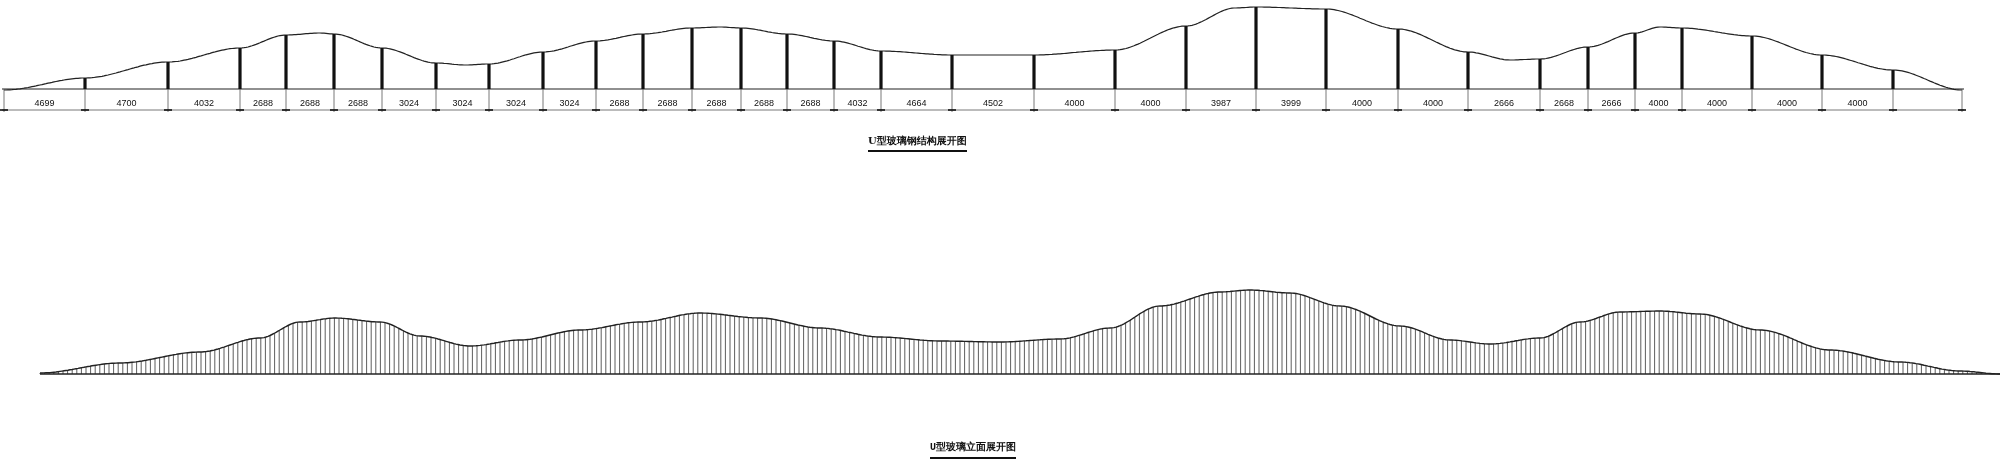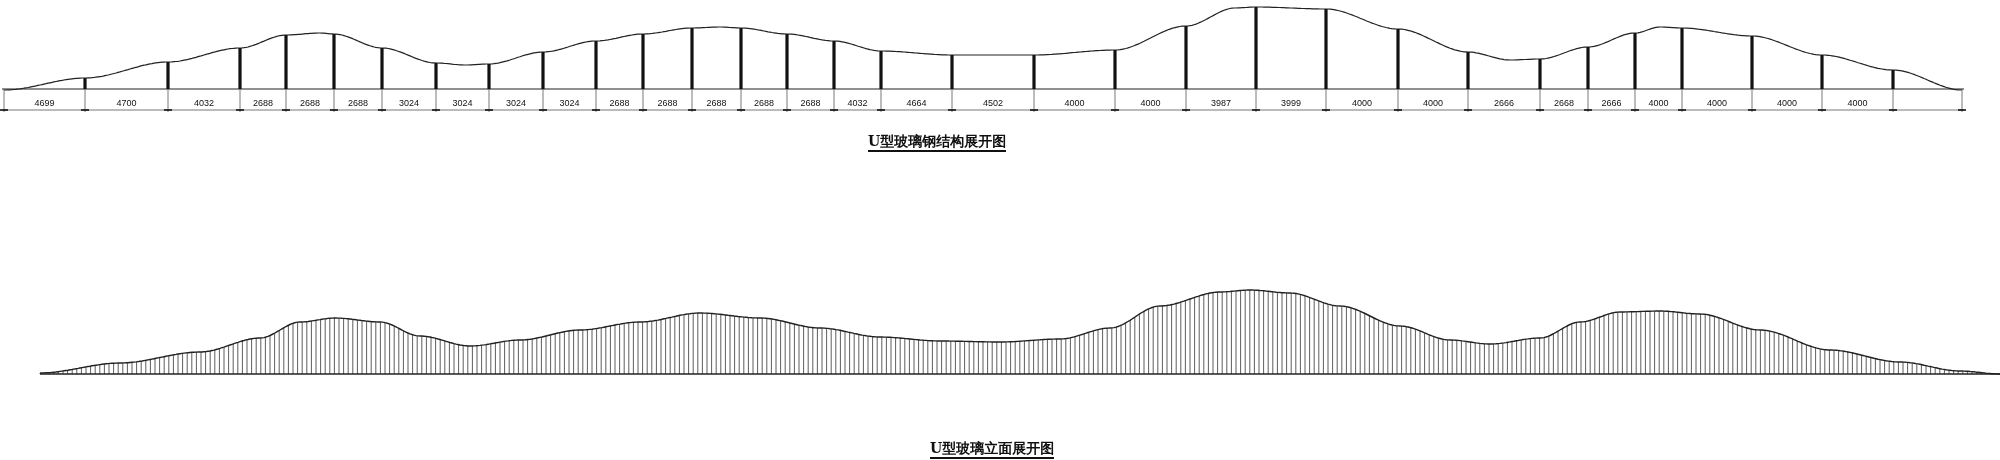--- a/index.html
+++ b/index.html
@@ -1,21 +1,21 @@
 <!DOCTYPE html>
 <html><head>
 <meta charset="utf-8">
 <style>
   html, body { margin: 0; padding: 0; background: #ffffff; }
   body { width: 2000px; height: 460px; position: relative; overflow: hidden;
          font-family: "Liberation Sans", sans-serif; }
   svg { position: absolute; left: 0; top: 0; }
   .dim-text { font-family: "Liberation Sans", sans-serif; font-size: 9px; fill: #111; }
   .title { position: absolute; font-family: "DejaVu Serif", serif; font-weight: bold;
-           font-size: 14px; color: #111; border-bottom: 2px solid #111; line-height: 16px;
+           font-size: 10px; color: #111; border-bottom: 2px solid #111; line-height: 16px;
            padding-bottom: 1px; white-space: nowrap; }
 </style>
 </head>
 <body>
 
 <svg id="drawing" width="2000" height="460" viewBox="0 0 2000 460">
   <g id="top-group">
       <path d="M4,90.0 L6,90.0 L8,89.9 L10,89.8 L12,89.7 L14,89.5 L16,89.3 L18,89.0 L20,88.8 L22,88.5 L24,88.2 L26,87.8 L28,87.5 L30,87.1 L32,86.7 L34,86.3 L36,85.9 L38,85.4 L40,85.0 L42,84.6 L44,84.1 L46,83.7 L48,83.2 L50,82.8 L52,82.4 L54,81.9 L56,81.5 L58,81.1 L60,80.7 L62,80.4 L64,80.0 L66,79.7 L68,79.4 L70,79.1 L72,78.8 L74,78.6 L76,78.4 L78,78.3 L80,78.1 L82,78.0 L84,78.0 L86,78.0 L88,77.9 L90,77.8 L92,77.7 L94,77.5 L96,77.2 L98,76.9 L100,76.6 L102,76.3 L104,75.9 L106,75.4 L108,75.0 L110,74.5 L112,74.0 L114,73.5 L116,73.0 L118,72.4 L120,71.9 L122,71.3 L124,70.7 L126,70.1 L128,69.6 L130,69.0 L132,68.4 L134,67.9 L136,67.3 L138,66.8 L140,66.2 L142,65.7 L144,65.2 L146,64.8 L148,64.3 L150,63.9 L152,63.6 L154,63.2 L156,62.9 L158,62.6 L160,62.4 L162,62.2 L164,62.1 L166,62.0 L168,62.0 L170,62.0 L172,61.9 L174,61.7 L176,61.5 L178,61.3 L180,61.0 L182,60.6 L184,60.2 L186,59.8 L188,59.4 L190,58.9 L192,58.4 L194,57.8 L196,57.3 L198,56.7 L200,56.2 L202,55.6 L204,55.0 L206,54.4 L208,53.8 L210,53.3 L212,52.7 L214,52.2 L216,51.6 L218,51.1 L220,50.6 L222,50.2 L224,49.8 L226,49.4 L228,49.0 L230,48.7 L232,48.5 L234,48.3 L236,48.1 L238,48.0 L240,48.0 L242,47.9 L244,47.7 L246,47.4 L248,47.0 L250,46.4 L252,45.8 L254,45.1 L256,44.4 L258,43.6 L260,42.8 L262,41.9 L264,41.1 L266,40.2 L268,39.4 L270,38.6 L272,37.9 L274,37.2 L276,36.6 L278,36.0 L280,35.6 L282,35.3 L284,35.1 L286,35.0 L288,35.0 L290,34.9 L292,34.8 L294,34.7 L296,34.6 L298,34.4 L300,34.3 L302,34.1 L304,33.9 L306,33.7 L308,33.6 L310,33.4 L312,33.3 L314,33.2 L316,33.1 L318,33.0 L320,33.0 L322,33.1 L324,33.2 L326,33.4 L328,33.6 L330,33.8 L332,33.9 L334,34.0 L336,34.1 L338,34.3 L340,34.6 L342,35.0 L344,35.6 L346,36.2 L348,36.9 L350,37.6 L352,38.4 L354,39.3 L356,40.1 L358,41.0 L360,41.9 L362,42.7 L364,43.6 L366,44.4 L368,45.1 L370,45.8 L372,46.4 L374,47.0 L376,47.4 L378,47.7 L380,47.9 L382,48.0 L384,48.1 L386,48.2 L388,48.5 L390,48.9 L392,49.4 L394,49.9 L396,50.5 L398,51.2 L400,51.9 L402,52.6 L404,53.4 L406,54.3 L408,55.1 L410,55.9 L412,56.7 L414,57.6 L416,58.4 L418,59.1 L420,59.8 L422,60.5 L424,61.1 L426,61.6 L428,62.1 L430,62.5 L432,62.8 L434,62.9 L436,63.0 L438,63.0 L440,63.1 L442,63.2 L444,63.4 L446,63.5 L448,63.7 L450,63.9 L452,64.2 L454,64.4 L456,64.5 L458,64.7 L460,64.8 L462,64.9 L464,65.0 L466,65.0 L468,65.0 L470,64.9 L472,64.8 L474,64.7 L476,64.6 L478,64.4 L480,64.3 L482,64.2 L484,64.1 L486,64.0 L488,64.0 L490,64.0 L492,63.9 L494,63.7 L496,63.4 L498,63.1 L500,62.7 L502,62.2 L504,61.7 L506,61.2 L508,60.6 L510,60.0 L512,59.3 L514,58.7 L516,58.0 L518,57.3 L520,56.7 L522,56.0 L524,55.4 L526,54.8 L528,54.3 L530,53.8 L532,53.3 L534,52.9 L536,52.6 L538,52.3 L540,52.1 L542,52.0 L544,52.0 L546,51.9 L548,51.7 L550,51.5 L552,51.2 L554,50.8 L556,50.3 L558,49.9 L560,49.3 L562,48.8 L564,48.2 L566,47.6 L568,47.0 L570,46.3 L572,45.7 L574,45.1 L576,44.5 L578,43.9 L580,43.4 L582,42.9 L584,42.4 L586,42.0 L588,41.7 L590,41.4 L592,41.2 L594,41.0 L596,41.0 L598,41.0 L600,40.9 L602,40.7 L604,40.5 L606,40.2 L608,39.9 L610,39.5 L612,39.1 L614,38.7 L616,38.3 L618,37.8 L620,37.4 L622,36.9 L624,36.5 L626,36.1 L628,35.7 L630,35.3 L632,35.0 L634,34.7 L636,34.4 L638,34.2 L640,34.1 L642,34.0 L644,34.0 L646,33.9 L648,33.8 L650,33.7 L652,33.5 L654,33.2 L656,33.0 L658,32.7 L660,32.3 L662,32.0 L664,31.6 L666,31.3 L668,30.9 L670,30.5 L672,30.2 L674,29.8 L676,29.5 L678,29.2 L680,28.9 L682,28.6 L684,28.4 L686,28.2 L688,28.1 L690,28.0 L692,28.0 L694,28.0 L696,27.9 L698,27.9 L700,27.8 L702,27.7 L704,27.6 L706,27.5 L708,27.4 L710,27.3 L712,27.2 L714,27.1 L716,27.1 L718,27.0 L720,27.0 L722,27.0 L724,27.1 L726,27.2 L728,27.3 L730,27.5 L732,27.6 L734,27.7 L736,27.9 L738,27.9 L740,28.0 L742,28.0 L744,28.1 L746,28.2 L748,28.4 L750,28.6 L752,28.9 L754,29.2 L756,29.5 L758,29.9 L760,30.2 L762,30.6 L764,31.0 L766,31.4 L768,31.8 L770,32.1 L772,32.5 L774,32.8 L776,33.1 L778,33.4 L780,33.6 L782,33.8 L784,33.9 L786,34.0 L788,34.0 L790,34.1 L792,34.2 L794,34.4 L796,34.7 L798,35.0 L800,35.3 L802,35.7 L804,36.1 L806,36.5 L808,36.9 L810,37.4 L812,37.8 L814,38.3 L816,38.7 L818,39.1 L820,39.5 L822,39.9 L824,40.2 L826,40.5 L828,40.7 L830,40.9 L832,41.0 L834,41.0 L836,41.1 L838,41.2 L840,41.4 L842,41.8 L844,42.2 L846,42.6 L848,43.1 L850,43.7 L852,44.3 L854,44.9 L856,45.5 L858,46.2 L860,46.8 L862,47.4 L864,48.0 L866,48.6 L868,49.1 L870,49.6 L872,50.0 L874,50.4 L876,50.7 L878,50.9 L880,51.0 L882,51.0 L884,51.0 L886,51.1 L888,51.1 L890,51.2 L892,51.3 L894,51.4 L896,51.5 L898,51.6 L900,51.7 L902,51.8 L904,52.0 L906,52.1 L908,52.3 L910,52.5 L912,52.6 L914,52.8 L916,53.0 L918,53.1 L920,53.3 L922,53.5 L924,53.6 L926,53.8 L928,53.9 L930,54.1 L932,54.2 L934,54.4 L936,54.5 L938,54.6 L940,54.7 L942,54.8 L944,54.9 L946,54.9 L948,55.0 L950,55.0 L952,55.0 L954,55.0 L956,55.0 L958,55.0 L960,55.0 L962,55.0 L964,55.0 L966,55.0 L968,55.0 L970,55.0 L972,55.0 L974,55.0 L976,55.0 L978,55.0 L980,55.0 L982,55.0 L984,55.0 L986,55.0 L988,55.0 L990,55.0 L992,55.0 L994,55.0 L996,55.0 L998,55.0 L1000,55.0 L1002,55.0 L1004,55.0 L1006,55.0 L1008,55.0 L1010,55.0 L1012,55.0 L1014,55.0 L1016,55.0 L1018,55.0 L1020,55.0 L1022,55.0 L1024,55.0 L1026,55.0 L1028,55.0 L1030,55.0 L1032,55.0 L1034,55.0 L1036,55.0 L1038,55.0 L1040,54.9 L1042,54.9 L1044,54.8 L1046,54.7 L1048,54.6 L1050,54.5 L1052,54.4 L1054,54.2 L1056,54.1 L1058,53.9 L1060,53.8 L1062,53.6 L1064,53.5 L1066,53.3 L1068,53.1 L1070,52.9 L1072,52.7 L1074,52.5 L1076,52.4 L1078,52.2 L1080,52.0 L1082,51.8 L1084,51.6 L1086,51.5 L1088,51.3 L1090,51.1 L1092,51.0 L1094,50.8 L1096,50.7 L1098,50.6 L1100,50.5 L1102,50.3 L1104,50.3 L1106,50.2 L1108,50.1 L1110,50.1 L1112,50.0 L1114,50.0 L1116,50.0 L1118,49.9 L1120,49.7 L1122,49.3 L1124,48.9 L1126,48.5 L1128,47.9 L1130,47.2 L1132,46.5 L1134,45.8 L1136,44.9 L1138,44.1 L1140,43.2 L1142,42.2 L1144,41.3 L1146,40.3 L1148,39.3 L1150,38.3 L1152,37.2 L1154,36.2 L1156,35.2 L1158,34.3 L1160,33.3 L1162,32.4 L1164,31.5 L1166,30.6 L1168,29.8 L1170,29.1 L1172,28.4 L1174,27.8 L1176,27.3 L1178,26.8 L1180,26.5 L1182,26.2 L1184,26.1 L1186,26.0 L1188,25.9 L1190,25.7 L1192,25.3 L1194,24.7 L1196,24.1 L1198,23.3 L1200,22.4 L1202,21.5 L1204,20.5 L1206,19.5 L1208,18.4 L1210,17.3 L1212,16.2 L1214,15.1 L1216,14.0 L1218,13.0 L1220,12.0 L1222,11.1 L1224,10.3 L1226,9.6 L1228,9.0 L1230,8.5 L1232,8.2 L1234,8.0 L1236,8.0 L1238,7.9 L1240,7.9 L1242,7.7 L1244,7.6 L1246,7.5 L1248,7.3 L1250,7.2 L1252,7.1 L1254,7.0 L1256,7.0 L1258,7.0 L1260,7.0 L1262,7.0 L1264,7.1 L1266,7.1 L1268,7.2 L1270,7.2 L1272,7.3 L1274,7.3 L1276,7.4 L1278,7.5 L1280,7.5 L1282,7.6 L1284,7.7 L1286,7.8 L1288,7.9 L1290,8.0 L1292,8.0 L1294,8.1 L1296,8.2 L1298,8.3 L1300,8.4 L1302,8.5 L1304,8.5 L1306,8.6 L1308,8.7 L1310,8.7 L1312,8.8 L1314,8.8 L1316,8.9 L1318,8.9 L1320,9.0 L1322,9.0 L1324,9.0 L1326,9.0 L1328,9.0 L1330,9.2 L1332,9.4 L1334,9.7 L1336,10.1 L1338,10.5 L1340,11.0 L1342,11.5 L1344,12.1 L1346,12.8 L1348,13.5 L1350,14.2 L1352,14.9 L1354,15.7 L1356,16.5 L1358,17.3 L1360,18.2 L1362,19.0 L1364,19.8 L1366,20.7 L1368,21.5 L1370,22.3 L1372,23.1 L1374,23.8 L1376,24.5 L1378,25.2 L1380,25.9 L1382,26.5 L1384,27.0 L1386,27.5 L1388,27.9 L1390,28.3 L1392,28.6 L1394,28.8 L1396,29.0 L1398,29.0 L1400,29.1 L1402,29.2 L1404,29.5 L1406,29.8 L1408,30.3 L1410,30.8 L1412,31.4 L1414,32.1 L1416,32.8 L1418,33.6 L1420,34.4 L1422,35.3 L1424,36.2 L1426,37.1 L1428,38.1 L1430,39.0 L1432,40.0 L1434,41.0 L1436,42.0 L1438,42.9 L1440,43.9 L1442,44.8 L1444,45.7 L1446,46.6 L1448,47.4 L1450,48.2 L1452,48.9 L1454,49.6 L1456,50.2 L1458,50.7 L1460,51.2 L1462,51.5 L1464,51.8 L1466,51.9 L1468,52.0 L1470,52.1 L1472,52.2 L1474,52.4 L1476,52.8 L1478,53.1 L1480,53.6 L1482,54.1 L1484,54.6 L1486,55.1 L1488,55.7 L1490,56.3 L1492,56.9 L1494,57.4 L1496,57.9 L1498,58.4 L1500,58.9 L1502,59.2 L1504,59.6 L1506,59.8 L1508,59.9 L1510,60.0 L1512,60.0 L1514,60.0 L1516,59.9 L1518,59.8 L1520,59.7 L1522,59.6 L1524,59.5 L1526,59.5 L1528,59.4 L1530,59.3 L1532,59.2 L1534,59.1 L1536,59.0 L1538,59.0 L1540,59.0 L1542,58.9 L1544,58.8 L1546,58.5 L1548,58.1 L1550,57.7 L1552,57.1 L1554,56.5 L1556,55.9 L1558,55.2 L1560,54.5 L1562,53.7 L1564,53.0 L1566,52.3 L1568,51.5 L1570,50.8 L1572,50.1 L1574,49.5 L1576,48.9 L1578,48.3 L1580,47.9 L1582,47.5 L1584,47.2 L1586,47.1 L1588,47.0 L1590,46.9 L1592,46.7 L1594,46.4 L1596,45.9 L1598,45.4 L1600,44.7 L1602,44.0 L1604,43.2 L1606,42.4 L1608,41.6 L1610,40.7 L1612,39.8 L1614,38.9 L1616,38.0 L1618,37.2 L1620,36.4 L1622,35.6 L1624,34.9 L1626,34.3 L1628,33.8 L1630,33.4 L1632,33.2 L1634,33.0 L1636,33.0 L1638,32.8 L1640,32.4 L1642,31.9 L1644,31.2 L1646,30.5 L1648,29.8 L1650,29.1 L1652,28.4 L1654,27.9 L1656,27.4 L1658,27.1 L1660,27.0 L1662,27.0 L1664,27.1 L1666,27.2 L1668,27.3 L1670,27.4 L1672,27.6 L1674,27.7 L1676,27.8 L1678,27.9 L1680,28.0 L1682,28.0 L1684,28.0 L1686,28.1 L1688,28.2 L1690,28.3 L1692,28.4 L1694,28.6 L1696,28.8 L1698,29.1 L1700,29.3 L1702,29.6 L1704,29.9 L1706,30.2 L1708,30.5 L1710,30.8 L1712,31.1 L1714,31.5 L1716,31.8 L1718,32.2 L1720,32.5 L1722,32.9 L1724,33.2 L1726,33.5 L1728,33.8 L1730,34.1 L1732,34.4 L1734,34.7 L1736,34.9 L1738,35.2 L1740,35.4 L1742,35.6 L1744,35.7 L1746,35.8 L1748,35.9 L1750,36.0 L1752,36.0 L1754,36.0 L1756,36.2 L1758,36.4 L1760,36.7 L1762,37.1 L1764,37.5 L1766,38.0 L1768,38.5 L1770,39.1 L1772,39.8 L1774,40.5 L1776,41.2 L1778,41.9 L1780,42.7 L1782,43.5 L1784,44.3 L1786,45.1 L1788,45.9 L1790,46.7 L1792,47.5 L1794,48.3 L1796,49.1 L1798,49.8 L1800,50.5 L1802,51.2 L1804,51.9 L1806,52.5 L1808,53.0 L1810,53.5 L1812,53.9 L1814,54.3 L1816,54.6 L1818,54.8 L1820,55.0 L1822,55.0 L1824,55.0 L1826,55.1 L1828,55.3 L1830,55.5 L1832,55.8 L1834,56.1 L1836,56.5 L1838,56.9 L1840,57.4 L1842,57.9 L1844,58.4 L1846,59.0 L1848,59.6 L1850,60.2 L1852,60.8 L1854,61.4 L1856,62.0 L1858,62.7 L1860,63.3 L1862,63.9 L1864,64.5 L1866,65.1 L1868,65.7 L1870,66.3 L1872,66.8 L1874,67.4 L1876,67.8 L1878,68.3 L1880,68.7 L1882,69.0 L1884,69.3 L1886,69.6 L1888,69.8 L1890,69.9 L1892,70.0 L1894,70.0 L1896,70.1 L1898,70.3 L1900,70.6 L1902,70.9 L1904,71.4 L1906,71.9 L1908,72.4 L1910,73.0 L1912,73.7 L1914,74.4 L1916,75.2 L1918,76.0 L1920,76.8 L1922,77.6 L1924,78.5 L1926,79.3 L1928,80.2 L1930,81.1 L1932,81.9 L1934,82.8 L1936,83.6 L1938,84.4 L1940,85.2 L1942,85.9 L1944,86.6 L1946,87.3 L1948,87.9 L1950,88.4 L1952,88.9 L1954,89.3 L1956,89.6 L1958,89.8 L1960,90.0 L1962,90.0 " fill="none" stroke="#222" stroke-width="1.2"></path>
       <line x1="2" y1="89" x2="1964" y2="89" stroke="#222" stroke-width="1.2"></line>
       <line x1="85" y1="78" x2="85" y2="89" stroke="#111" stroke-width="3.2"></line>
@@ -149,13 +149,13 @@
       <text x="1857.5" y="106" text-anchor="middle" class="dim-text">4000</text>
     </g>
   <g id="bottom-group">
       <path d="M40.0,373.0 L40.0,374 M44.6,372.9 L44.6,374 M49.2,372.6 L49.2,374 M53.8,372.2 L53.8,374 M58.4,371.7 L58.4,374 M63.0,371.0 L63.0,374 M67.6,370.3 L67.6,374 M72.2,369.4 L72.2,374 M76.8,368.6 L76.8,374 M81.4,367.7 L81.4,374 M86.0,366.9 L86.0,374 M90.6,366.1 L90.6,374 M95.2,365.3 L95.2,374 M99.8,364.6 L99.8,374 M104.4,364.0 L104.4,374 M109.0,363.5 L109.0,374 M113.6,363.2 L113.6,374 M118.2,363.0 L118.2,374 M122.8,363.0 L122.8,374 M127.4,362.7 L127.4,374 M132.0,362.3 L132.0,374 M136.6,361.8 L136.6,374 M141.2,361.1 L141.2,374 M145.8,360.3 L145.8,374 M150.4,359.4 L150.4,374 M155.0,358.5 L155.0,374 M159.6,357.6 L159.6,374 M164.2,356.6 L164.2,374 M168.8,355.7 L168.8,374 M173.4,354.8 L173.4,374 M178.0,354.0 L178.0,374 M182.6,353.3 L182.6,374 M187.2,352.8 L187.2,374 M191.8,352.3 L191.8,374 M196.4,352.1 L196.4,374 M201.0,352.0 L201.0,374 M205.6,351.7 L205.6,374 M210.2,350.9 L210.2,374 M214.8,349.9 L214.8,374 M219.4,348.6 L219.4,374 M224.0,347.1 L224.0,374 M228.6,345.5 L228.6,374 M233.2,343.9 L233.2,374 M237.8,342.3 L237.8,374 M242.4,340.9 L242.4,374 M247.0,339.7 L247.0,374 M251.6,338.7 L251.6,374 M256.2,338.2 L256.2,374 M260.8,338.0 L260.8,374 M265.4,337.2 L265.4,374 M270.0,335.5 L270.0,374 M274.6,333.2 L274.6,374 M279.2,330.5 L279.2,374 M283.8,327.7 L283.8,374 M288.4,325.3 L288.4,374 M293.0,323.3 L293.0,374 M297.6,322.2 L297.6,374 M302.2,322.0 L302.2,374 M306.8,321.6 L306.8,374 M311.4,321.0 L311.4,374 M316.0,320.3 L316.0,374 M320.6,319.5 L320.6,374 M325.2,318.8 L325.2,374 M329.8,318.2 L329.8,374 M334.4,318.0 L334.4,374 M339.0,318.1 L339.0,374 M343.6,318.4 L343.6,374 M348.2,318.8 L348.2,374 M352.8,319.4 L352.8,374 M357.4,320.0 L357.4,374 M362.0,320.6 L362.0,374 M366.6,321.1 L366.6,374 M371.2,321.6 L371.2,374 M375.8,321.9 L375.8,374 M380.4,322.0 L380.4,374 M385.0,322.6 L385.0,374 M389.6,324.0 L389.6,374 M394.2,326.0 L394.2,374 M398.8,328.4 L398.8,374 M403.4,330.8 L403.4,374 M408.0,333.0 L408.0,374 M412.6,334.7 L412.6,374 M417.2,335.8 L417.2,374 M421.8,336.0 L421.8,374 M426.4,336.4 L426.4,374 M431.0,337.2 L431.0,374 M435.6,338.3 L435.6,374 M440.2,339.6 L440.2,374 M444.8,340.9 L444.8,374 M449.4,342.3 L449.4,374 M454.0,343.6 L454.0,374 M458.6,344.7 L458.6,374 M463.2,345.5 L463.2,374 M467.8,345.9 L467.8,374 M472.4,346.0 L472.4,374 M477.0,345.7 L477.0,374 M481.6,345.2 L481.6,374 M486.2,344.5 L486.2,374 M490.8,343.7 L490.8,374 M495.4,342.9 L495.4,374 M500.0,342.1 L500.0,374 M504.6,341.4 L504.6,374 M509.2,340.7 L509.2,374 M513.8,340.3 L513.8,374 M518.4,340.0 L518.4,374 M523.0,339.9 L523.0,374 M527.6,339.6 L527.6,374 M532.2,338.9 L532.2,374 M536.8,338.1 L536.8,374 M541.4,337.1 L541.4,374 M546.0,336.0 L546.0,374 M550.6,334.9 L550.6,374 M555.2,333.7 L555.2,374 M559.8,332.6 L559.8,374 M564.4,331.7 L564.4,374 M569.0,330.9 L569.0,374 M573.6,330.3 L573.6,374 M578.2,330.0 L578.2,374 M582.8,329.9 L582.8,374 M587.4,329.7 L587.4,374 M592.0,329.2 L592.0,374 M596.6,328.5 L596.6,374 M601.2,327.7 L601.2,374 M605.8,326.8 L605.8,374 M610.4,325.9 L610.4,374 M615.0,325.0 L615.0,374 M619.6,324.1 L619.6,374 M624.2,323.4 L624.2,374 M628.8,322.7 L628.8,374 M633.4,322.3 L633.4,374 M638.0,322.0 L638.0,374 M642.6,322.0 L642.6,374 M647.2,321.6 L647.2,374 M651.8,321.1 L651.8,374 M656.4,320.4 L656.4,374 M661.0,319.5 L661.0,374 M665.6,318.5 L665.6,374 M670.2,317.5 L670.2,374 M674.8,316.4 L674.8,374 M679.4,315.5 L679.4,374 M684.0,314.6 L684.0,374 M688.6,313.9 L688.6,374 M693.2,313.3 L693.2,374 M697.8,313.0 L697.8,374 M702.4,313.0 L702.4,374 M707.0,313.2 L707.0,374 M711.6,313.5 L711.6,374 M716.2,313.9 L716.2,374 M720.8,314.4 L720.8,374 M725.4,314.9 L725.4,374 M730.0,315.5 L730.0,374 M734.6,316.1 L734.6,374 M739.2,316.6 L739.2,374 M743.8,317.1 L743.8,374 M748.4,317.5 L748.4,374 M753.0,317.8 L753.0,374 M757.6,318.0 L757.6,374 M762.2,318.0 L762.2,374 M766.8,318.4 L766.8,374 M771.4,318.9 L771.4,374 M776.0,319.8 L776.0,374 M780.6,320.7 L780.6,374 M785.2,321.8 L785.2,374 M789.8,323.0 L789.8,374 M794.4,324.1 L794.4,374 M799.0,325.2 L799.0,374 M803.6,326.2 L803.6,374 M808.2,327.0 L808.2,374 M812.8,327.6 L812.8,374 M817.4,327.9 L817.4,374 M822.0,328.0 L822.0,374 M826.6,328.3 L826.6,374 M831.2,328.8 L831.2,374 M835.8,329.5 L835.8,374 M840.4,330.4 L840.4,374 M845.0,331.4 L845.0,374 M849.6,332.4 L849.6,374 M854.2,333.4 L854.2,374 M858.8,334.4 L858.8,374 M863.4,335.3 L863.4,374 M868.0,336.1 L868.0,374 M872.6,336.6 L872.6,374 M877.2,336.9 L877.2,374 M881.8,337.0 L881.8,374 M886.4,337.1 L886.4,374 M891.0,337.4 L891.0,374 M895.6,337.7 L895.6,374 M900.2,338.1 L900.2,374 M904.8,338.5 L904.8,374 M909.4,338.9 L909.4,374 M914.0,339.4 L914.0,374 M918.6,339.8 L918.6,374 M923.2,340.2 L923.2,374 M927.8,340.6 L927.8,374 M932.4,340.8 L932.4,374 M937.0,341.0 L937.0,374 M941.6,341.0 L941.6,374 M946.2,341.0 L946.2,374 M950.8,341.1 L950.8,374 M955.4,341.2 L955.4,374 M960.0,341.3 L960.0,374 M964.6,341.4 L964.6,374 M969.2,341.5 L969.2,374 M973.8,341.6 L973.8,374 M978.4,341.7 L978.4,374 M983.0,341.8 L983.0,374 M987.6,341.9 L987.6,374 M992.2,342.0 L992.2,374 M996.8,342.0 L996.8,374 M1001.4,342.0 L1001.4,374 M1006.0,341.9 L1006.0,374 M1010.6,341.8 L1010.6,374 M1015.2,341.5 L1015.2,374 M1019.8,341.2 L1019.8,374 M1024.4,340.9 L1024.4,374 M1029.0,340.6 L1029.0,374 M1033.6,340.2 L1033.6,374 M1038.2,339.9 L1038.2,374 M1042.8,339.6 L1042.8,374 M1047.4,339.3 L1047.4,374 M1052.0,339.1 L1052.0,374 M1056.6,339.0 L1056.6,374 M1061.2,339.0 L1061.2,374 M1065.8,338.6 L1065.8,374 M1070.4,337.8 L1070.4,374 M1075.0,336.6 L1075.0,374 M1079.6,335.3 L1079.6,374 M1084.2,333.8 L1084.2,374 M1088.8,332.3 L1088.8,374 M1093.4,330.8 L1093.4,374 M1098.0,329.6 L1098.0,374 M1102.6,328.7 L1102.6,374 M1107.2,328.1 L1107.2,374 M1111.8,327.9 L1111.8,374 M1116.4,327.0 L1116.4,374 M1121.0,325.3 L1121.0,374 M1125.6,322.9 L1125.6,374 M1130.2,320.1 L1130.2,374 M1134.8,317.1 L1134.8,374 M1139.4,314.1 L1139.4,374 M1144.0,311.3 L1144.0,374 M1148.6,308.9 L1148.6,374 M1153.2,307.1 L1153.2,374 M1157.8,306.1 L1157.8,374 M1162.4,305.9 L1162.4,374 M1167.0,305.5 L1167.0,374 M1171.6,304.6 L1171.6,374 M1176.2,303.5 L1176.2,374 M1180.8,302.1 L1180.8,374 M1185.4,300.6 L1185.4,374 M1190.0,299.0 L1190.0,374 M1194.6,297.4 L1194.6,374 M1199.2,295.9 L1199.2,374 M1203.8,294.5 L1203.8,374 M1208.4,293.4 L1208.4,374 M1213.0,292.5 L1213.0,374 M1217.6,292.1 L1217.6,374 M1222.2,292.0 L1222.2,374 M1226.8,291.7 L1226.8,374 M1231.4,291.4 L1231.4,374 M1236.0,290.9 L1236.0,374 M1240.6,290.5 L1240.6,374 M1245.2,290.1 L1245.2,374 M1249.8,290.0 L1249.8,374 M1254.4,290.1 L1254.4,374 M1259.0,290.4 L1259.0,374 M1263.6,290.8 L1263.6,374 M1268.2,291.3 L1268.2,374 M1272.8,291.8 L1272.8,374 M1277.4,292.3 L1277.4,374 M1282.0,292.7 L1282.0,374 M1286.6,292.9 L1286.6,374 M1291.2,293.0 L1291.2,374 M1295.8,293.5 L1295.8,374 M1300.4,294.5 L1300.4,374 M1305.0,295.8 L1305.0,374 M1309.6,297.4 L1309.6,374 M1314.2,299.2 L1314.2,374 M1318.8,301.0 L1318.8,374 M1323.4,302.7 L1323.4,374 M1328.0,304.1 L1328.0,374 M1332.6,305.2 L1332.6,374 M1337.2,305.9 L1337.2,374 M1341.8,306.1 L1341.8,374 M1346.4,306.6 L1346.4,374 M1351.0,307.8 L1351.0,374 M1355.6,309.4 L1355.6,374 M1360.2,311.3 L1360.2,374 M1364.8,313.4 L1364.8,374 M1369.4,315.7 L1369.4,374 M1374.0,318.0 L1374.0,374 M1378.6,320.2 L1378.6,374 M1383.2,322.2 L1383.2,374 M1387.8,323.9 L1387.8,374 M1392.4,325.1 L1392.4,374 M1397.0,325.9 L1397.0,374 M1401.6,326.0 L1401.6,374 M1406.2,326.6 L1406.2,374 M1410.8,327.7 L1410.8,374 M1415.4,329.2 L1415.4,374 M1420.0,330.9 L1420.0,374 M1424.6,332.8 L1424.6,374 M1429.2,334.7 L1429.2,374 M1433.8,336.5 L1433.8,374 M1438.4,338.1 L1438.4,374 M1443.0,339.3 L1443.0,374 M1447.6,339.9 L1447.6,374 M1452.2,340.0 L1452.2,374 M1456.8,340.3 L1456.8,374 M1461.4,340.8 L1461.4,374 M1466.0,341.4 L1466.0,374 M1470.6,342.1 L1470.6,374 M1475.2,342.8 L1475.2,374 M1479.8,343.4 L1479.8,374 M1484.4,343.8 L1484.4,374 M1489.0,344.0 L1489.0,374 M1493.6,343.9 L1493.6,374 M1498.2,343.6 L1498.2,374 M1502.8,343.0 L1502.8,374 M1507.4,342.3 L1507.4,374 M1512.0,341.5 L1512.0,374 M1516.6,340.7 L1516.6,374 M1521.2,339.9 L1521.2,374 M1525.8,339.2 L1525.8,374 M1530.4,338.6 L1530.4,374 M1535.0,338.2 L1535.0,374 M1539.6,338.0 L1539.6,374 M1544.2,337.5 L1544.2,374 M1548.8,336.0 L1548.8,374 M1553.4,333.8 L1553.4,374 M1558.0,331.2 L1558.0,374 M1562.6,328.4 L1562.6,374 M1567.2,325.9 L1567.2,374 M1571.8,323.7 L1571.8,374 M1576.4,322.4 L1576.4,374 M1581.0,322.0 L1581.0,374 M1585.6,321.5 L1585.6,374 M1590.2,320.4 L1590.2,374 M1594.8,318.9 L1594.8,374 M1599.4,317.2 L1599.4,374 M1604.0,315.5 L1604.0,374 M1608.6,314.0 L1608.6,374 M1613.2,312.8 L1613.2,374 M1617.8,312.1 L1617.8,374 M1622.4,312.0 L1622.4,374 M1627.0,311.9 L1627.0,374 M1631.6,311.8 L1631.6,374 M1636.2,311.6 L1636.2,374 M1640.8,311.5 L1640.8,374 M1645.4,311.3 L1645.4,374 M1650.0,311.2 L1650.0,374 M1654.6,311.0 L1654.6,374 M1659.2,311.0 L1659.2,374 M1663.8,311.1 L1663.8,374 M1668.4,311.3 L1668.4,374 M1673.0,311.7 L1673.0,374 M1677.6,312.2 L1677.6,374 M1682.2,312.7 L1682.2,374 M1686.8,313.2 L1686.8,374 M1691.4,313.6 L1691.4,374 M1696.0,313.9 L1696.0,374 M1700.6,314.0 L1700.6,374 M1705.2,314.3 L1705.2,374 M1709.8,315.1 L1709.8,374 M1714.4,316.3 L1714.4,374 M1719.0,317.8 L1719.0,374 M1723.6,319.5 L1723.6,374 M1728.2,321.3 L1728.2,374 M1732.8,323.1 L1732.8,374 M1737.4,324.9 L1737.4,374 M1742.0,326.5 L1742.0,374 M1746.6,328.0 L1746.6,374 M1751.2,329.1 L1751.2,374 M1755.8,329.8 L1755.8,374 M1760.4,330.0 L1760.4,374 M1765.0,330.3 L1765.0,374 M1769.6,331.0 L1769.6,374 M1774.2,332.1 L1774.2,374 M1778.8,333.6 L1778.8,374 M1783.4,335.2 L1783.4,374 M1788.0,337.0 L1788.0,374 M1792.6,339.0 L1792.6,374 M1797.2,340.9 L1797.2,374 M1801.8,342.9 L1801.8,374 M1806.4,344.7 L1806.4,374 M1811.0,346.4 L1811.0,374 M1815.6,347.8 L1815.6,374 M1820.2,348.9 L1820.2,374 M1824.8,349.7 L1824.8,374 M1829.4,350.0 L1829.4,374 M1834.0,350.1 L1834.0,374 M1838.6,350.5 L1838.6,374 M1843.2,351.1 L1843.2,374 M1847.8,351.9 L1847.8,374 M1852.4,352.9 L1852.4,374 M1857.0,354.0 L1857.0,374 M1861.6,355.1 L1861.6,374 M1866.2,356.3 L1866.2,374 M1870.8,357.5 L1870.8,374 M1875.4,358.6 L1875.4,374 M1880.0,359.6 L1880.0,374 M1884.6,360.5 L1884.6,374 M1889.2,361.2 L1889.2,374 M1893.8,361.7 L1893.8,374 M1898.4,362.0 L1898.4,374 M1903.0,362.1 L1903.0,374 M1907.6,362.4 L1907.6,374 M1912.2,363.0 L1912.2,374 M1916.8,363.7 L1916.8,374 M1921.4,364.6 L1921.4,374 M1926.0,365.6 L1926.0,374 M1930.6,366.6 L1930.6,374 M1935.2,367.7 L1935.2,374 M1939.8,368.6 L1939.8,374 M1944.4,369.5 L1944.4,374 M1949.0,370.2 L1949.0,374 M1953.6,370.7 L1953.6,374 M1958.2,371.0 L1958.2,374 M1962.8,371.0 L1962.8,374 M1967.4,371.3 L1967.4,374 M1972.0,371.6 L1972.0,374 M1976.6,372.1 L1976.6,374 M1981.2,372.6 L1981.2,374 M1985.8,373.1 L1985.8,374 M1990.4,373.6 L1990.4,374 M1995.0,373.9 L1995.0,374 M1999.6,374.0 L1999.6,374 " stroke="#333" stroke-width="0.8" fill="none"></path>
       <path d="M40,373.0 L42,373.0 L44,372.9 L46,372.8 L48,372.7 L50,372.6 L52,372.4 L54,372.2 L56,372.0 L58,371.7 L60,371.4 L62,371.1 L64,370.8 L66,370.5 L68,370.2 L70,369.8 L72,369.5 L74,369.1 L76,368.7 L78,368.4 L80,368.0 L82,367.6 L84,367.3 L86,366.9 L88,366.5 L90,366.2 L92,365.8 L94,365.5 L96,365.2 L98,364.9 L100,364.6 L102,364.3 L104,364.0 L106,363.8 L108,363.6 L110,363.4 L112,363.3 L114,363.2 L116,363.1 L118,363.0 L120,363.0 L122,363.0 L124,362.9 L126,362.8 L128,362.7 L130,362.5 L132,362.3 L134,362.1 L136,361.9 L138,361.6 L140,361.3 L142,361.0 L144,360.6 L146,360.3 L148,359.9 L150,359.5 L152,359.1 L154,358.7 L156,358.3 L158,357.9 L160,357.5 L162,357.1 L164,356.7 L166,356.3 L168,355.9 L170,355.5 L172,355.1 L174,354.7 L176,354.4 L178,354.0 L180,353.7 L182,353.4 L184,353.1 L186,352.9 L188,352.7 L190,352.5 L192,352.3 L194,352.2 L196,352.1 L198,352.0 L200,352.0 L202,352.0 L204,351.8 L206,351.6 L208,351.3 L210,351.0 L212,350.5 L214,350.1 L216,349.5 L218,349.0 L220,348.4 L222,347.7 L224,347.1 L226,346.4 L228,345.7 L230,345.0 L232,344.3 L234,343.6 L236,342.9 L238,342.3 L240,341.6 L242,341.0 L244,340.5 L246,339.9 L248,339.5 L250,339.0 L252,338.7 L254,338.4 L256,338.2 L258,338.0 L260,338.0 L262,337.9 L264,337.6 L266,337.0 L268,336.3 L270,335.5 L272,334.5 L274,333.5 L276,332.4 L278,331.2 L280,330.0 L282,328.8 L284,327.6 L286,326.5 L288,325.5 L290,324.5 L292,323.7 L294,323.0 L296,322.4 L298,322.1 L300,322.0 L302,322.0 L304,321.9 L306,321.7 L308,321.5 L310,321.2 L312,320.9 L314,320.6 L316,320.3 L318,319.9 L320,319.6 L322,319.2 L324,318.9 L326,318.7 L328,318.4 L330,318.2 L332,318.1 L334,318.0 L336,318.0 L338,318.1 L340,318.1 L342,318.3 L344,318.4 L346,318.6 L348,318.8 L350,319.0 L352,319.3 L354,319.5 L356,319.8 L358,320.1 L360,320.3 L362,320.6 L364,320.8 L366,321.1 L368,321.3 L370,321.5 L372,321.7 L374,321.8 L376,321.9 L378,322.0 L380,322.0 L382,322.1 L384,322.4 L386,322.9 L388,323.5 L390,324.2 L392,325.0 L394,325.9 L396,326.9 L398,328.0 L400,329.0 L402,330.0 L404,331.1 L406,332.1 L408,333.0 L410,333.8 L412,334.5 L414,335.1 L416,335.6 L418,335.9 L420,336.0 L422,336.0 L424,336.2 L426,336.4 L428,336.7 L430,337.0 L432,337.5 L434,337.9 L436,338.4 L438,339.0 L440,339.5 L442,340.1 L444,340.7 L446,341.3 L448,341.9 L450,342.5 L452,343.0 L454,343.6 L456,344.1 L458,344.5 L460,345.0 L462,345.3 L464,345.6 L466,345.8 L468,346.0 L470,346.0 L472,346.0 L474,345.9 L476,345.8 L478,345.6 L480,345.4 L482,345.1 L484,344.9 L486,344.6 L488,344.2 L490,343.9 L492,343.5 L494,343.2 L496,342.8 L498,342.5 L500,342.1 L502,341.8 L504,341.4 L506,341.1 L508,340.9 L510,340.6 L512,340.4 L514,340.2 L516,340.1 L518,340.0 L520,340.0 L522,340.0 L524,339.9 L526,339.7 L528,339.5 L530,339.3 L532,339.0 L534,338.6 L536,338.2 L538,337.8 L540,337.4 L542,337.0 L544,336.5 L546,336.0 L548,335.5 L550,335.0 L552,334.5 L554,334.0 L556,333.5 L558,333.0 L560,332.6 L562,332.2 L564,331.8 L566,331.4 L568,331.0 L570,330.7 L572,330.5 L574,330.3 L576,330.1 L578,330.0 L580,330.0 L582,330.0 L584,329.9 L586,329.8 L588,329.6 L590,329.4 L592,329.2 L594,328.9 L596,328.6 L598,328.3 L600,327.9 L602,327.6 L604,327.2 L606,326.8 L608,326.4 L610,326.0 L612,325.6 L614,325.2 L616,324.8 L618,324.4 L620,324.1 L622,323.7 L624,323.4 L626,323.1 L628,322.8 L630,322.6 L632,322.4 L634,322.2 L636,322.1 L638,322.0 L640,322.0 L642,322.0 L644,321.9 L646,321.7 L648,321.6 L650,321.3 L652,321.1 L654,320.8 L656,320.4 L658,320.1 L660,319.7 L662,319.3 L664,318.8 L666,318.4 L668,317.9 L670,317.5 L672,317.1 L674,316.6 L676,316.2 L678,315.7 L680,315.3 L682,314.9 L684,314.6 L686,314.2 L688,313.9 L690,313.7 L692,313.4 L694,313.3 L696,313.1 L698,313.0 L700,313.0 L702,313.0 L704,313.1 L706,313.1 L708,313.2 L710,313.4 L712,313.5 L714,313.7 L716,313.9 L718,314.1 L720,314.3 L722,314.5 L724,314.8 L726,315.0 L728,315.3 L730,315.5 L732,315.7 L734,316.0 L736,316.2 L738,316.5 L740,316.7 L742,316.9 L744,317.1 L746,317.3 L748,317.5 L750,317.6 L752,317.8 L754,317.9 L756,317.9 L758,318.0 L760,318.0 L762,318.0 L764,318.1 L766,318.3 L768,318.5 L770,318.7 L772,319.0 L774,319.4 L776,319.8 L778,320.2 L780,320.6 L782,321.0 L784,321.5 L786,322.0 L788,322.5 L790,323.0 L792,323.5 L794,324.0 L796,324.5 L798,325.0 L800,325.4 L802,325.8 L804,326.2 L806,326.6 L808,327.0 L810,327.3 L812,327.5 L814,327.7 L816,327.9 L818,328.0 L820,328.0 L822,328.0 L824,328.1 L826,328.3 L828,328.4 L830,328.7 L832,328.9 L834,329.2 L836,329.6 L838,329.9 L840,330.3 L842,330.7 L844,331.2 L846,331.6 L848,332.1 L850,332.5 L852,332.9 L854,333.4 L856,333.8 L858,334.3 L860,334.7 L862,335.1 L864,335.4 L866,335.8 L868,336.1 L870,336.3 L872,336.6 L874,336.7 L876,336.9 L878,337.0 L880,337.0 L882,337.0 L884,337.1 L886,337.1 L888,337.2 L890,337.3 L892,337.4 L894,337.6 L896,337.7 L898,337.9 L900,338.0 L902,338.2 L904,338.4 L906,338.6 L908,338.8 L910,339.0 L912,339.2 L914,339.4 L916,339.6 L918,339.8 L920,340.0 L922,340.1 L924,340.3 L926,340.4 L928,340.6 L930,340.7 L932,340.8 L934,340.9 L936,340.9 L938,341.0 L940,341.0 L942,341.0 L944,341.0 L946,341.0 L948,341.0 L950,341.1 L952,341.1 L954,341.1 L956,341.2 L958,341.2 L960,341.3 L962,341.3 L964,341.4 L966,341.4 L968,341.5 L970,341.5 L972,341.5 L974,341.6 L976,341.6 L978,341.7 L980,341.7 L982,341.8 L984,341.8 L986,341.9 L988,341.9 L990,341.9 L992,342.0 L994,342.0 L996,342.0 L998,342.0 L1000,342.0 L1002,342.0 L1004,342.0 L1006,341.9 L1008,341.9 L1010,341.8 L1012,341.7 L1014,341.6 L1016,341.5 L1018,341.4 L1020,341.2 L1022,341.1 L1024,340.9 L1026,340.8 L1028,340.6 L1030,340.5 L1032,340.4 L1034,340.2 L1036,340.1 L1038,339.9 L1040,339.8 L1042,339.6 L1044,339.5 L1046,339.4 L1048,339.3 L1050,339.2 L1052,339.1 L1054,339.1 L1056,339.0 L1058,339.0 L1060,339.0 L1062,338.9 L1064,338.8 L1066,338.6 L1068,338.2 L1070,337.9 L1072,337.4 L1074,336.9 L1076,336.3 L1078,335.7 L1080,335.1 L1082,334.5 L1084,333.8 L1086,333.2 L1088,332.5 L1090,331.9 L1092,331.3 L1094,330.7 L1096,330.1 L1098,329.6 L1100,329.1 L1102,328.8 L1104,328.4 L1106,328.2 L1108,328.1 L1110,328.0 L1112,327.9 L1114,327.6 L1116,327.1 L1118,326.5 L1120,325.7 L1122,324.8 L1124,323.8 L1126,322.7 L1128,321.5 L1130,320.3 L1132,319.0 L1134,317.7 L1136,316.3 L1138,315.0 L1140,313.7 L1142,312.5 L1144,311.3 L1146,310.2 L1148,309.2 L1150,308.3 L1152,307.5 L1154,306.9 L1156,306.4 L1158,306.1 L1160,306.0 L1162,306.0 L1164,305.8 L1166,305.6 L1168,305.3 L1170,305.0 L1172,304.5 L1174,304.1 L1176,303.5 L1178,303.0 L1180,302.4 L1182,301.7 L1184,301.1 L1186,300.4 L1188,299.7 L1190,299.0 L1192,298.3 L1194,297.6 L1196,296.9 L1198,296.3 L1200,295.6 L1202,295.0 L1204,294.5 L1206,293.9 L1208,293.5 L1210,293.0 L1212,292.7 L1214,292.4 L1216,292.2 L1218,292.0 L1220,292.0 L1222,292.0 L1224,291.9 L1226,291.8 L1228,291.6 L1230,291.5 L1232,291.3 L1234,291.1 L1236,290.9 L1238,290.7 L1240,290.5 L1242,290.4 L1244,290.2 L1246,290.1 L1248,290.0 L1250,290.0 L1252,290.0 L1254,290.1 L1256,290.2 L1258,290.3 L1260,290.5 L1262,290.6 L1264,290.8 L1266,291.1 L1268,291.3 L1270,291.5 L1272,291.7 L1274,291.9 L1276,292.2 L1278,292.4 L1280,292.5 L1282,292.7 L1284,292.8 L1286,292.9 L1288,293.0 L1290,293.0 L1292,293.1 L1294,293.2 L1296,293.5 L1298,293.9 L1300,294.4 L1302,294.9 L1304,295.5 L1306,296.1 L1308,296.8 L1310,297.6 L1312,298.3 L1314,299.1 L1316,299.9 L1318,300.7 L1320,301.4 L1322,302.2 L1324,302.9 L1326,303.5 L1328,304.1 L1330,304.6 L1332,305.1 L1334,305.5 L1336,305.8 L1338,305.9 L1340,306.0 L1342,306.1 L1344,306.3 L1346,306.6 L1348,307.0 L1350,307.5 L1352,308.1 L1354,308.8 L1356,309.5 L1358,310.3 L1360,311.2 L1362,312.1 L1364,313.0 L1366,314.0 L1368,315.0 L1370,316.0 L1372,317.0 L1374,318.0 L1376,319.0 L1378,319.9 L1380,320.8 L1382,321.7 L1384,322.5 L1386,323.2 L1388,323.9 L1390,324.5 L1392,325.0 L1394,325.4 L1396,325.7 L1398,325.9 L1400,326.0 L1402,326.1 L1404,326.3 L1406,326.6 L1408,327.0 L1410,327.5 L1412,328.0 L1414,328.7 L1416,329.4 L1418,330.1 L1420,330.9 L1422,331.7 L1424,332.6 L1426,333.4 L1428,334.3 L1430,335.1 L1432,335.9 L1434,336.6 L1436,337.3 L1438,338.0 L1440,338.5 L1442,339.0 L1444,339.4 L1446,339.7 L1448,339.9 L1450,340.0 L1452,340.0 L1454,340.1 L1456,340.2 L1458,340.4 L1460,340.6 L1462,340.9 L1464,341.1 L1466,341.4 L1468,341.7 L1470,342.0 L1472,342.3 L1474,342.6 L1476,342.9 L1478,343.1 L1480,343.4 L1482,343.6 L1484,343.8 L1486,343.9 L1488,344.0 L1490,344.0 L1492,344.0 L1494,343.9 L1496,343.8 L1498,343.6 L1500,343.4 L1502,343.1 L1504,342.9 L1506,342.6 L1508,342.2 L1510,341.9 L1512,341.5 L1514,341.2 L1516,340.8 L1518,340.5 L1520,340.1 L1522,339.8 L1524,339.4 L1526,339.1 L1528,338.9 L1530,338.6 L1532,338.4 L1534,338.2 L1536,338.1 L1538,338.0 L1540,338.0 L1542,337.9 L1544,337.6 L1546,337.0 L1548,336.3 L1550,335.5 L1552,334.5 L1554,333.5 L1556,332.4 L1558,331.2 L1560,330.0 L1562,328.8 L1564,327.6 L1566,326.5 L1568,325.5 L1570,324.5 L1572,323.7 L1574,323.0 L1576,322.4 L1578,322.1 L1580,322.0 L1582,321.9 L1584,321.7 L1586,321.4 L1588,321.0 L1590,320.4 L1592,319.8 L1594,319.2 L1596,318.5 L1598,317.7 L1600,317.0 L1602,316.3 L1604,315.5 L1606,314.8 L1608,314.2 L1610,313.6 L1612,313.0 L1614,312.6 L1616,312.3 L1618,312.1 L1620,312.0 L1622,312.0 L1624,312.0 L1626,311.9 L1628,311.9 L1630,311.8 L1632,311.8 L1634,311.7 L1636,311.6 L1638,311.6 L1640,311.5 L1642,311.4 L1644,311.4 L1646,311.3 L1648,311.2 L1650,311.2 L1652,311.1 L1654,311.1 L1656,311.0 L1658,311.0 L1660,311.0 L1662,311.0 L1664,311.1 L1666,311.2 L1668,311.3 L1670,311.5 L1672,311.6 L1674,311.8 L1676,312.1 L1678,312.3 L1680,312.5 L1682,312.7 L1684,312.9 L1686,313.2 L1688,313.4 L1690,313.5 L1692,313.7 L1694,313.8 L1696,313.9 L1698,314.0 L1700,314.0 L1702,314.1 L1704,314.2 L1706,314.4 L1708,314.8 L1710,315.2 L1712,315.7 L1714,316.2 L1716,316.8 L1718,317.5 L1720,318.1 L1722,318.9 L1724,319.6 L1726,320.4 L1728,321.2 L1730,322.0 L1732,322.8 L1734,323.6 L1736,324.4 L1738,325.1 L1740,325.9 L1742,326.5 L1744,327.2 L1746,327.8 L1748,328.3 L1750,328.8 L1752,329.2 L1754,329.6 L1756,329.8 L1758,329.9 L1760,330.0 L1762,330.0 L1764,330.2 L1766,330.4 L1768,330.7 L1770,331.1 L1772,331.6 L1774,332.1 L1776,332.7 L1778,333.3 L1780,334.0 L1782,334.7 L1784,335.4 L1786,336.2 L1788,337.0 L1790,337.9 L1792,338.7 L1794,339.6 L1796,340.4 L1798,341.3 L1800,342.1 L1802,343.0 L1804,343.8 L1806,344.6 L1808,345.3 L1810,346.0 L1812,346.7 L1814,347.3 L1816,347.9 L1818,348.4 L1820,348.9 L1822,349.3 L1824,349.6 L1826,349.8 L1828,350.0 L1830,350.0 L1832,350.0 L1834,350.1 L1836,350.2 L1838,350.4 L1840,350.7 L1842,350.9 L1844,351.2 L1846,351.6 L1848,352.0 L1850,352.4 L1852,352.8 L1854,353.3 L1856,353.7 L1858,354.2 L1860,354.7 L1862,355.2 L1864,355.7 L1866,356.3 L1868,356.8 L1870,357.3 L1872,357.8 L1874,358.3 L1876,358.7 L1878,359.2 L1880,359.6 L1882,360.0 L1884,360.4 L1886,360.8 L1888,361.1 L1890,361.3 L1892,361.6 L1894,361.8 L1896,361.9 L1898,362.0 L1900,362.0 L1902,362.0 L1904,362.1 L1906,362.3 L1908,362.4 L1910,362.7 L1912,362.9 L1914,363.2 L1916,363.6 L1918,363.9 L1920,364.3 L1922,364.7 L1924,365.2 L1926,365.6 L1928,366.1 L1930,366.5 L1932,366.9 L1934,367.4 L1936,367.8 L1938,368.3 L1940,368.7 L1942,369.1 L1944,369.4 L1946,369.8 L1948,370.1 L1950,370.3 L1952,370.6 L1954,370.7 L1956,370.9 L1958,371.0 L1960,371.0 L1962,371.0 L1964,371.1 L1966,371.2 L1968,371.3 L1970,371.5 L1972,371.6 L1974,371.8 L1976,372.1 L1978,372.3 L1980,372.5 L1982,372.7 L1984,372.9 L1986,373.2 L1988,373.4 L1990,373.5 L1992,373.7 L1994,373.8 L1996,373.9 L1998,374.0 L2000,374.0 " fill="none" stroke="#222" stroke-width="1.4"></path>
       <line x1="40" y1="374" x2="2000" y2="374" stroke="#222" stroke-width="1.4"></line>
     </g>
 </svg>
 
 <div class="title" style="left:868px; top:133px;">U型玻璃钢结构展开图</div>
-<div class="title" style="left:930px; top:440px;">U型玻璃立面展开图</div>
+<div class="title" style="left:930px; top:440px;font-family:Liberation Mono, monospace;">U型玻璃立面展开图</div>
 
 </body></html>

